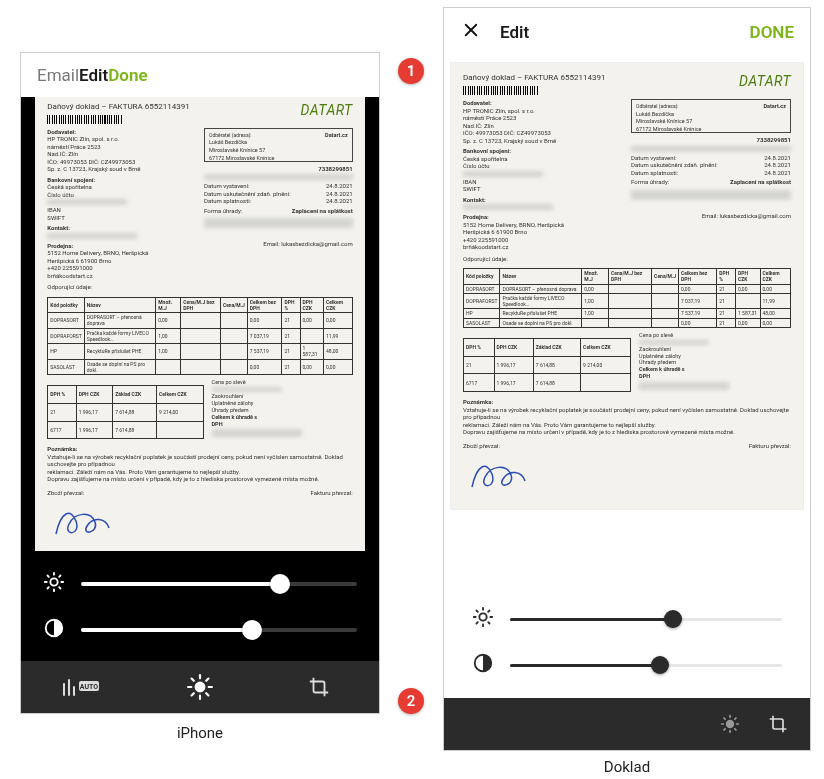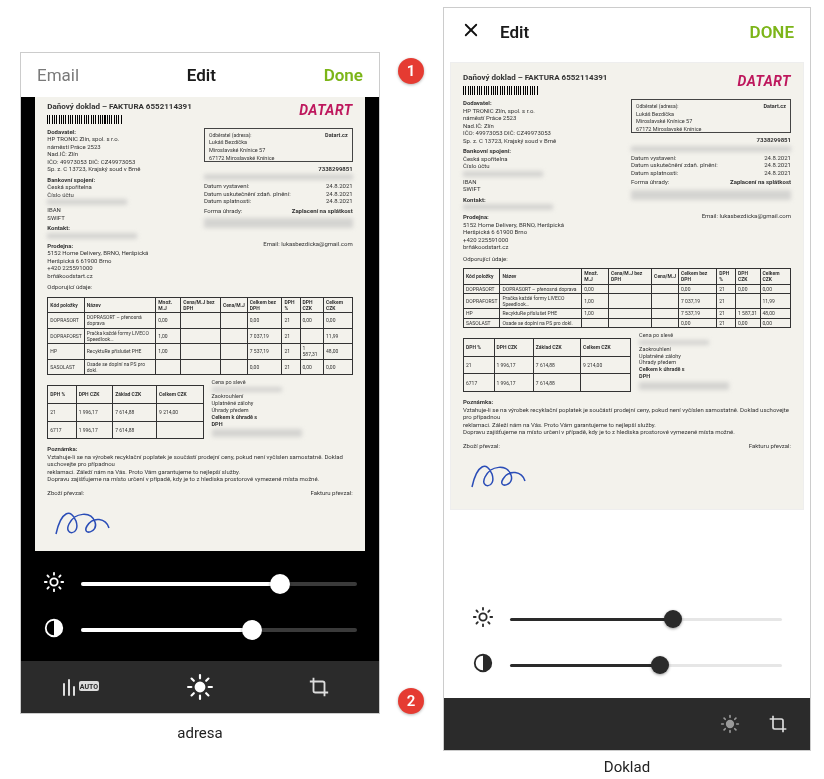--- a/index.html
+++ b/index.html
@@ -27,21 +27,20 @@
   }
   #android{
     left:443px;
     top:7px;
     width:368px;
     height:744px;
   }
   .hdr{
     display:flex;
     align-items:center;
-    justify-content:space-between;
     padding:12px 16px;
     background:#fff;
   }
   .hdr .title{font-weight:600;color:#1b1b1b;font-size:17px}
   .hdr .cancel{color:#7a7a7a;font-size:17px}
   .hdr .done{color:#7cb518;font-weight:600;font-size:17px}
   .hdr .close{font-size:20px;color:#111;width:22px;text-align:center;}
   .doc-area{
     flex:1;
     background:#000;
@@ -58,23 +57,23 @@
     padding:10px 12px 16px 12px;
     font-size:6px;
     color:#333;
     line-height:1.25;
     position:relative;
   }
   #android .doc{width:100%;border:1px solid #eee;box-shadow:none}
   .blur{filter:blur(2px);opacity:.55}
   .doc .logo{
     position:absolute;top:10px;right:12px;
-    font-weight:700;font-style:italic;font-size:14px;color:#be185d;letter-spacing:.5px
-  }
-  .doc .title{font-weight:700;font-size:8px;margin-bottom:3px}
+    font-weight:400;font-style:italic;font-size:14px;color:#4d7c0f;letter-spacing:.5px
+  }
+  .doc .title{font-weight:400;font-size:8px;margin-bottom:3px}
   .barcode{height:9px;width:75px;background:repeating-linear-gradient(90deg,#000 0 1px,transparent 1px 2.3px);margin-bottom:4px}
   .box{border:1px solid #444;padding:3px 4px;font-size:5.5px;line-height:1.4}
   .twocol{display:flex;gap:8px;margin-top:4px}
   .twocol>div{flex:1}
   .tbl{border:1px solid #333;border-collapse:collapse;width:100%;margin-top:6px;font-size:5px}
   .tbl td,.tbl th{border:1px solid #333;padding:1px 2px;text-align:left}
   .tbl th{font-weight:700}
   .sig{margin-top:10px;height:34px;position:relative}
   .sig svg{position:absolute;left:4px;top:0}
   .slider-zone{background:#000;padding:20px 22px 18px 22px;display:flex;flex-direction:column;gap:20px}
@@ -577,14 +576,14 @@
       <svg width="20" height="20" viewBox="0 0 24 24" fill="none" stroke="#ddd" stroke-width="2">
           <path d="M6 2v14a2 2 0 0 0 2 2h14"></path>
           <path d="M18 22V8a2 2 0 0 0-2-2H2"></path>
         </svg>
     </div>
   </div>
 </div>
 
 <div class="callout" style="left:398px;top:58px">1</div>
 <div class="callout" style="left:398px;top:688px">2</div>
-<div id="cap-iphone" class="caption">adresa</div>
+<div id="cap-iphone" class="caption">iPhone</div>
 <div id="cap-android" class="caption">Doklad</div>
 
 </body></html>

